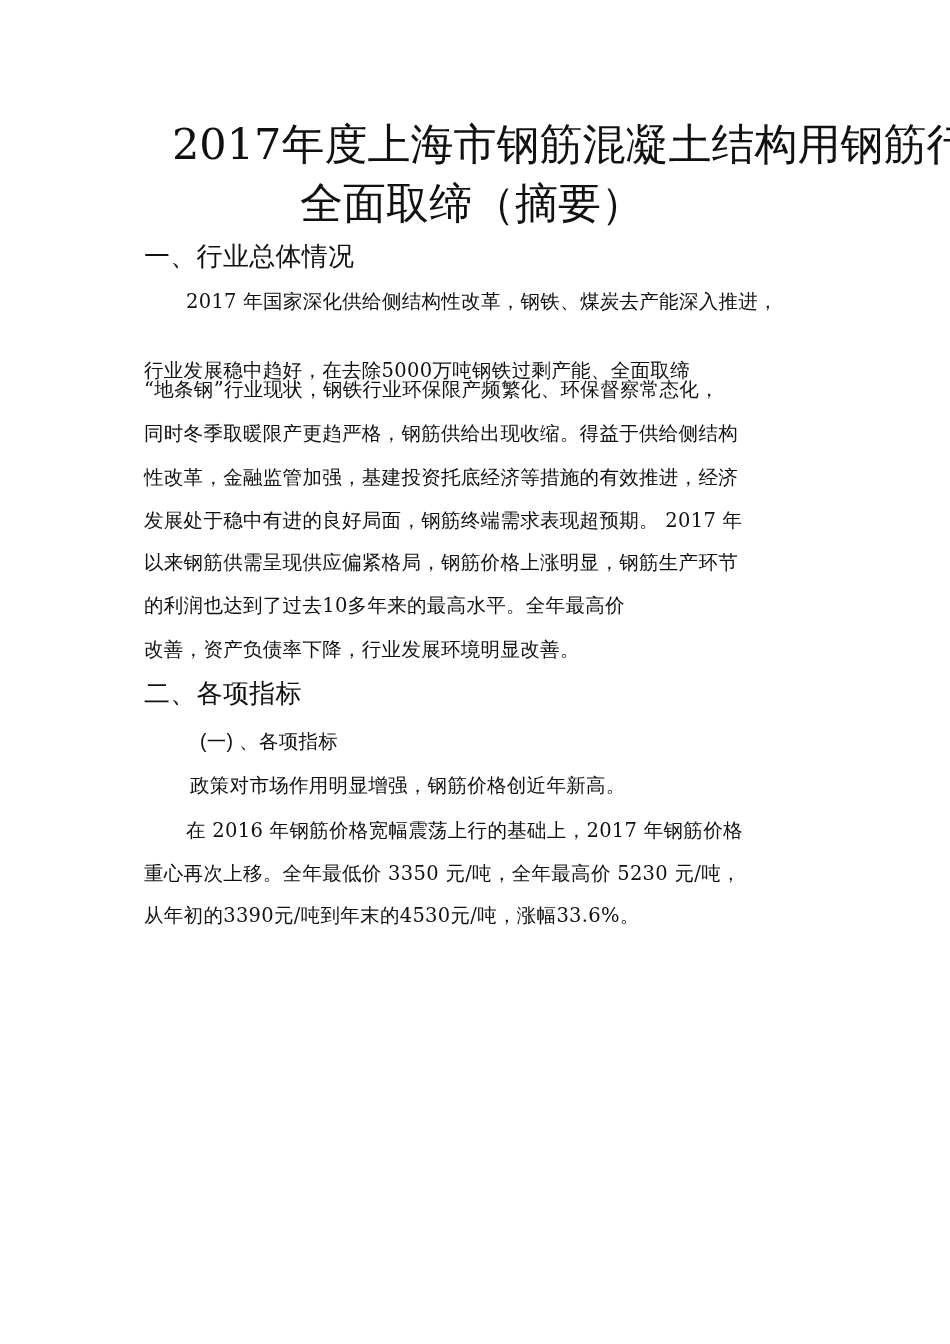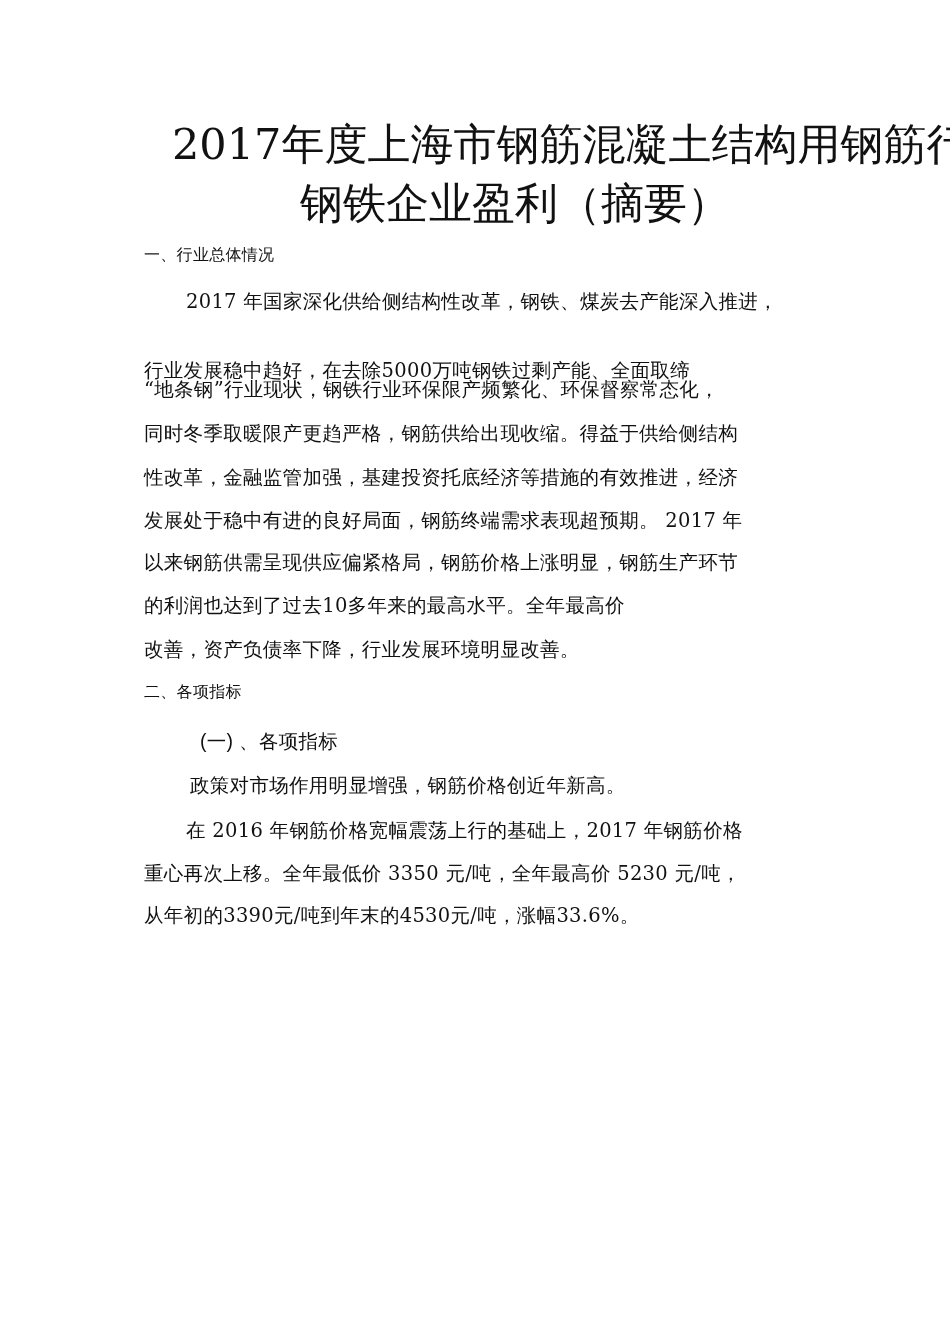--- a/index.html
+++ b/index.html
@@ -2,29 +2,29 @@
 <html><head>
 <meta charset="utf-8">
 <style>
   html, body { margin: 0; padding: 0; background: #ffffff; }
   body { width: 950px; height: 1344px; position: relative; overflow: hidden;
          font-family: "DejaVu Serif", "Liberation Serif", serif; color: #111; }
   .title { position: absolute; left: 0; width: 950px; font-size: 43px; line-height: 40px; white-space: nowrap; }
   .t1 { top: 124px; left: 172px; width: auto; }
   .t2 { top: 183px; left: 300px; width: auto; }
   .line { position: absolute; left: 144px; font-size: 19.5px; line-height: 26px; white-space: nowrap; letter-spacing: 0.3px; }
-  .h1 { font-size: 16px; font-family: Liberation Mono, monospace; }
+  .h1 { font-size: 26px; }
   .h2 { font-family: Liberation Sans, sans-serif; }
 </style>
 </head>
 <body>
 
 <div>
   <div class="title t1">2017年度上海市钢筋混凝土结构用钢筋行</div>
-  <div class="title t2">钢铁企业盈利（摘要）</div>
+  <div class="title t2">全面取缔（摘要）</div>
 
   <div class="line h1" style="top:243px;">一、行业总体情况</div>
   <div class="line" style="top:289px; left:186px;">2017 年国家深化供给侧结构性改革，钢铁、煤炭去产能深入推进，</div>
   <div class="line" style="top:334px;margin-top:24px;">行业发展稳中趋好，在去除5000万吨钢铁过剩产能、全面取缔</div>
   <div class="line" style="top:377px;">“地条钢”行业现状，钢铁行业环保限产频繁化、环保督察常态化，</div>
   <div class="line" style="top:421px;">同时冬季取暖限产更趋严格，钢筋供给出现收缩。得益于供给侧结构</div>
   <div class="line" style="top:465px;">性改革，金融监管加强，基建投资托底经济等措施的有效推进，经济</div>
   <div class="line" style="top:508px;">发展处于稳中有进的良好局面，钢筋终端需求表现超预期。 2017 年</div>
   <div class="line" style="top:550px;">以来钢筋供需呈现供应偏紧格局，钢筋价格上涨明显，钢筋生产环节</div>
   <div class="line" style="top:593px;">的利润也达到了过去10多年来的最高水平。全年最高价</div>

